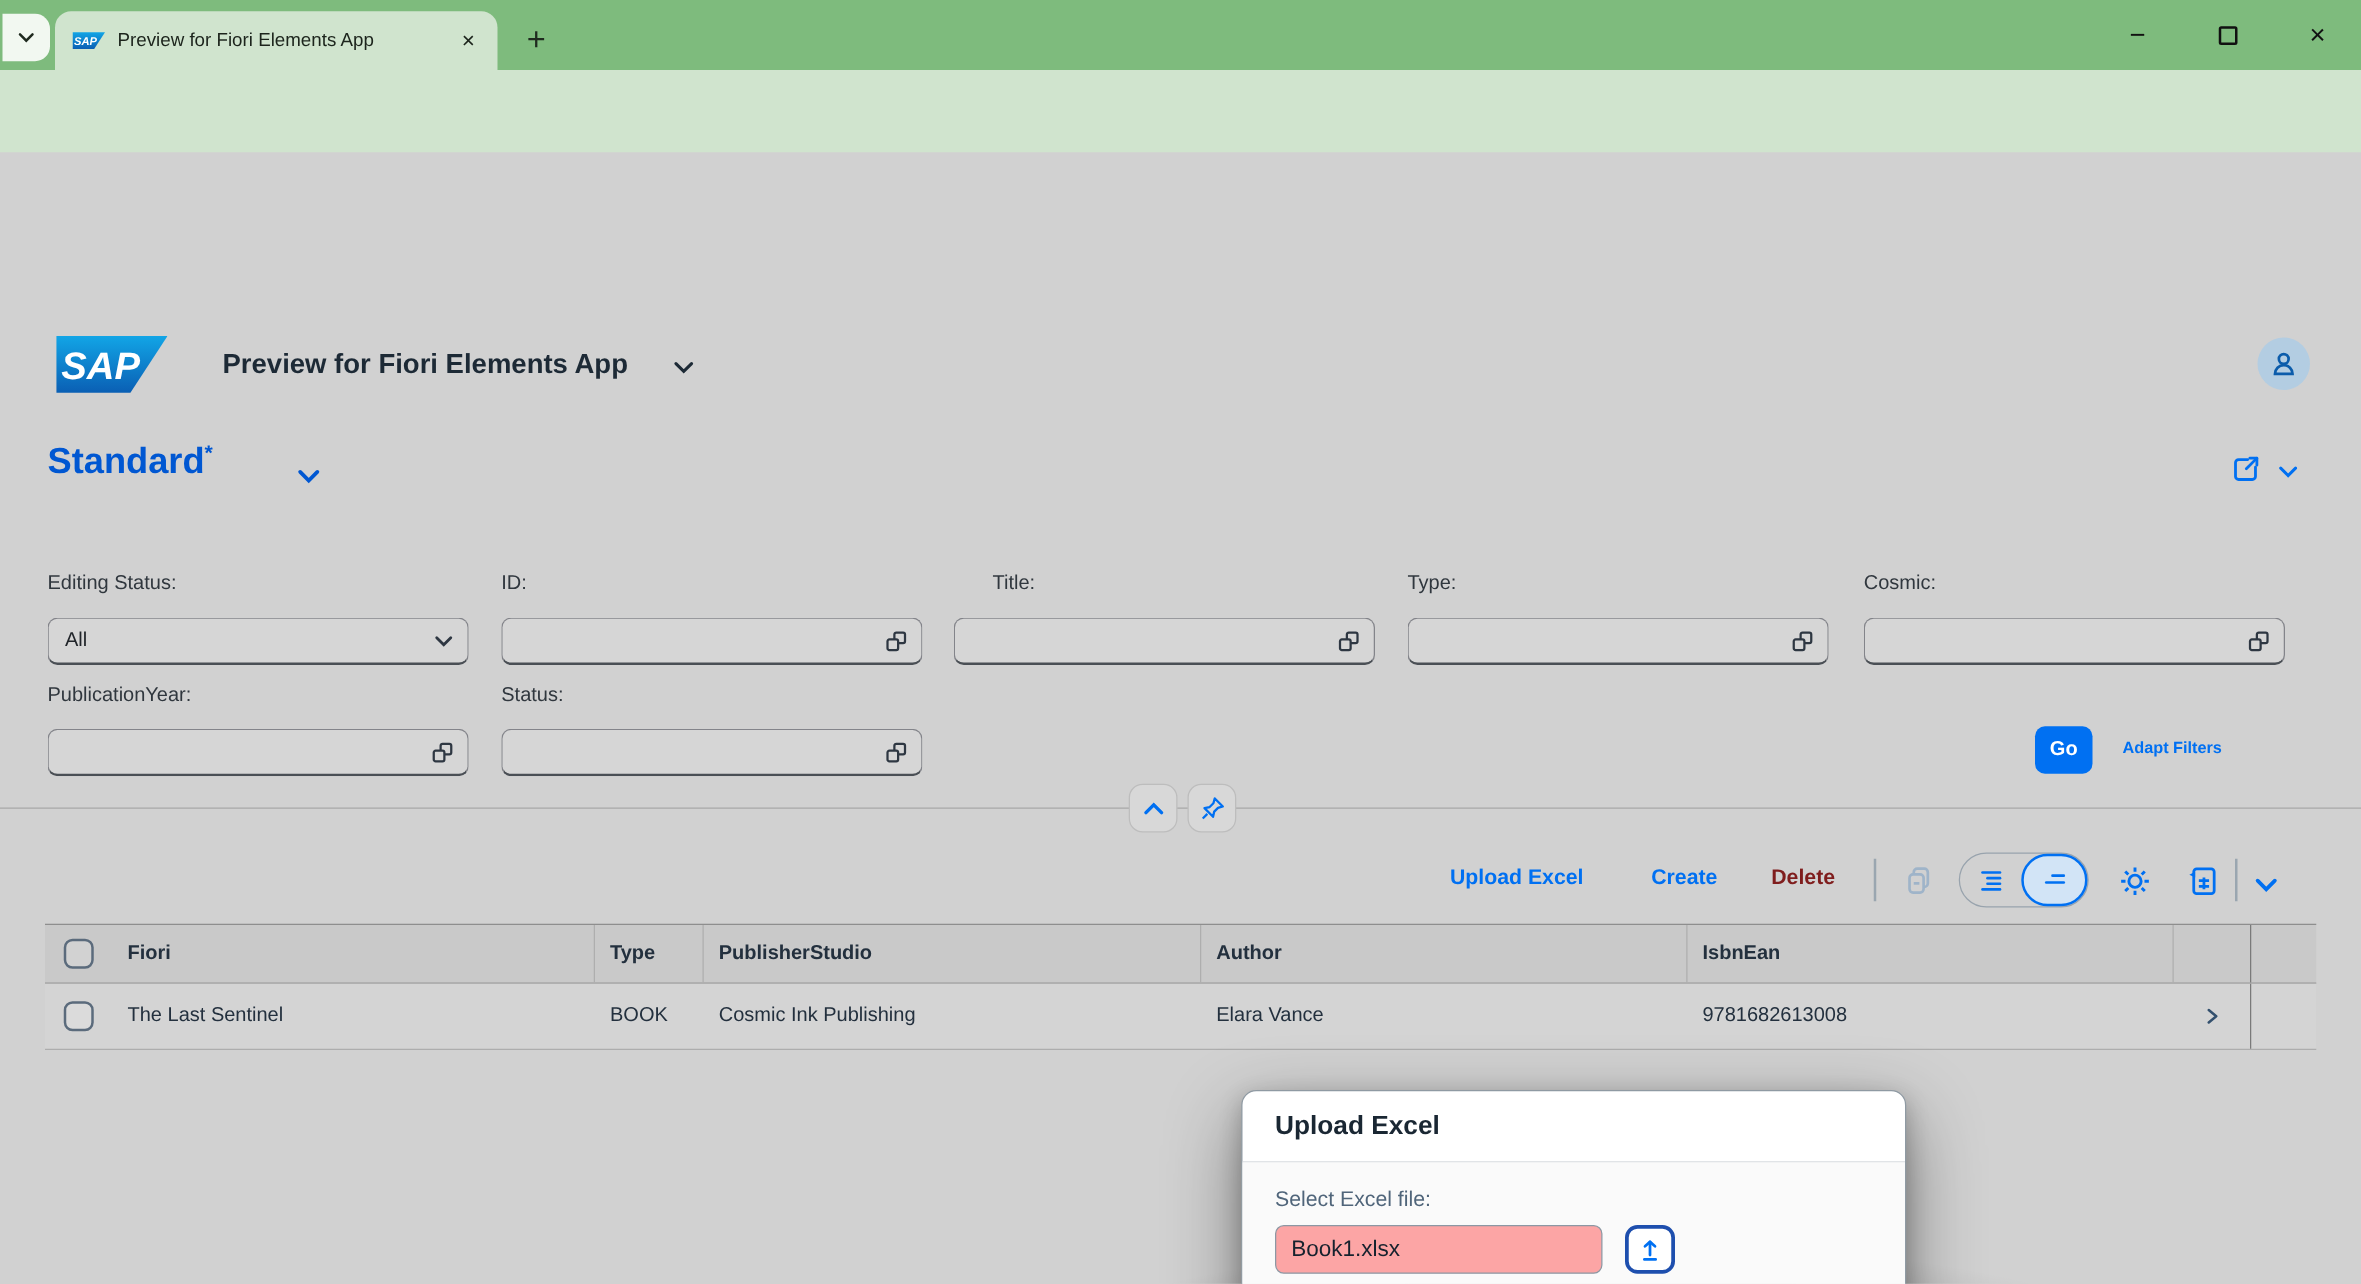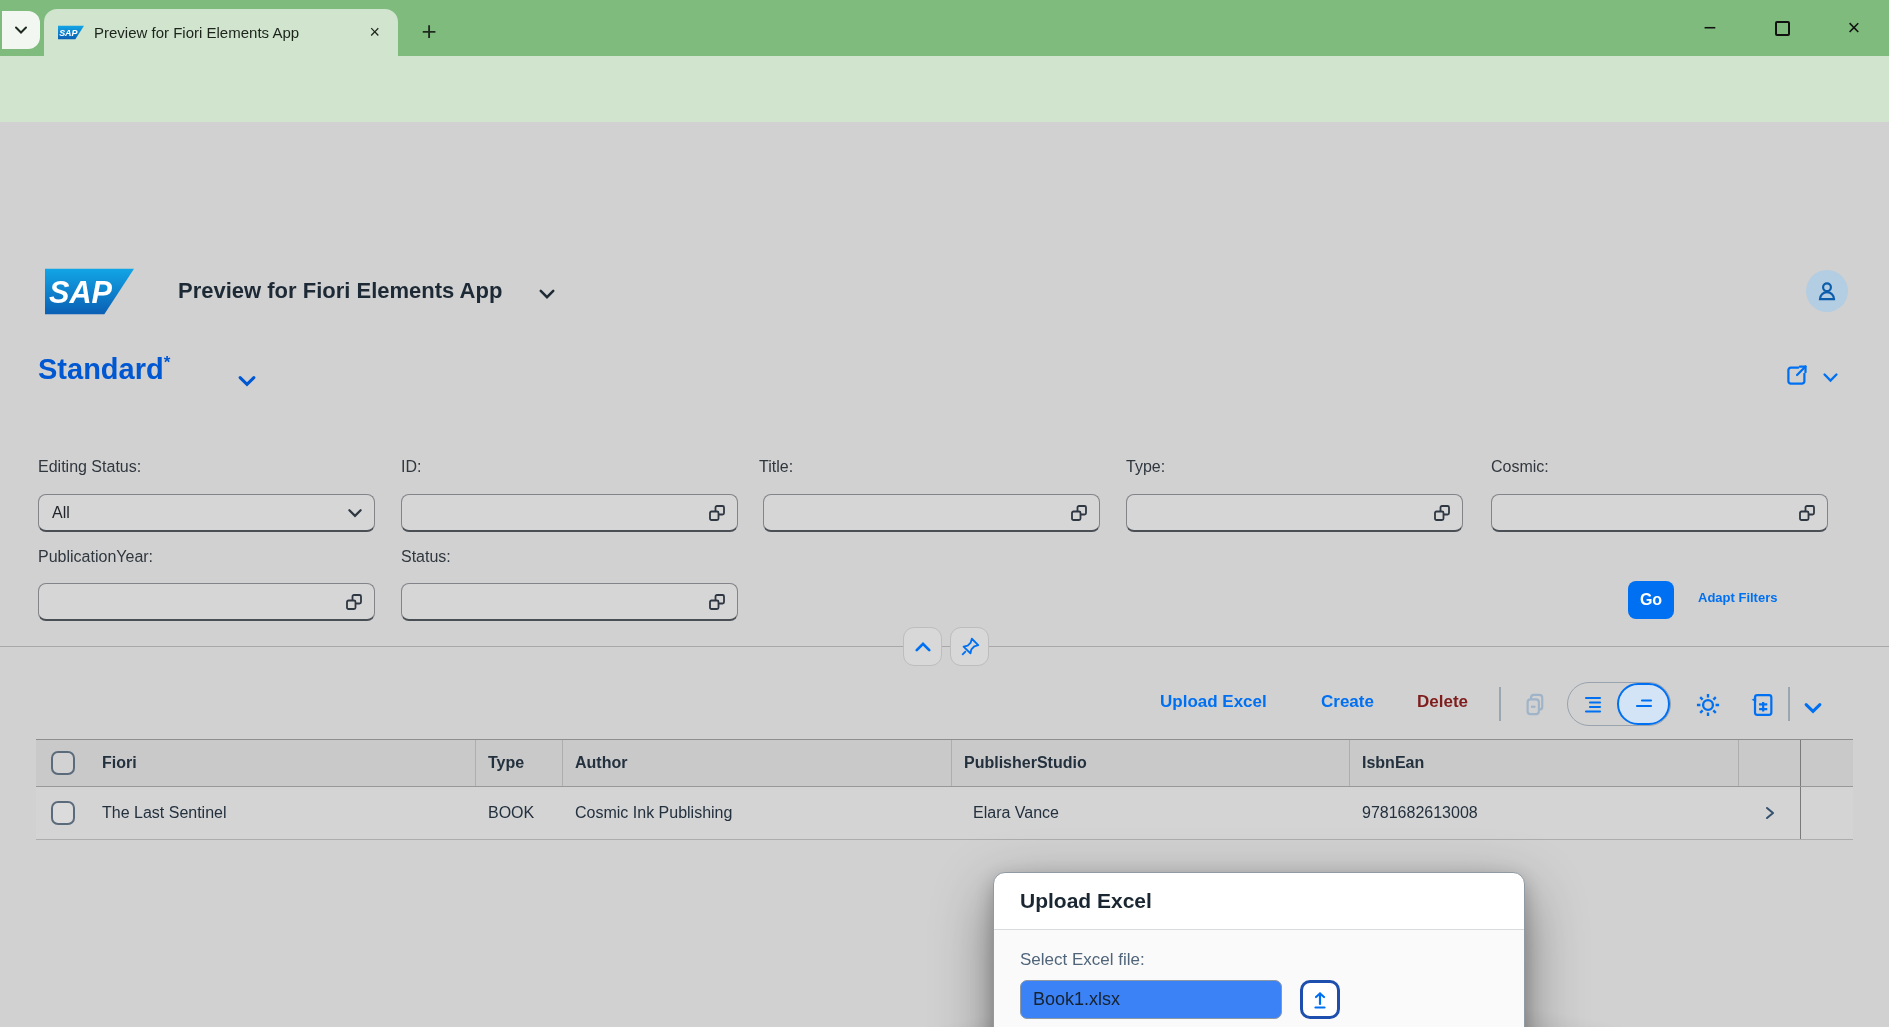--- a/index.html
+++ b/index.html
@@ -83,21 +83,21 @@
   .checkbox { width:24px; height:24px; border:2px solid #5b6b7c; border-radius:7px; background:rgba(255,255,255,0.18); }
 
   
   .dialog { position:absolute; left:993px; top:750px; width:532px; height:244px; background:#fff;
             border:1px solid #8f9aa3; border-radius:12px;
             box-shadow:0 22px 60px rgba(0,0,0,0.42), 0 6px 18px rgba(0,0,0,0.22); }
   .dlg-header { height:57px; display:flex; align-items:center; padding:0 26px; border-bottom:1px solid #d8dcdf; }
   .dlg-title { font-size:21px; font-weight:700; color:#1a2733; }
   .dlg-body { height:126px; background:#fafafa; padding:20px 26px 0 26px; border-bottom:1px solid #d8dcdf; }
   .dlg-label { font-size:17px; color:#50657a; }
-  .dlg-input { margin-top:10px; width:262px; height:39px; background:#3b82f6; border:1px solid #8c98a4; border-radius:7px;
+  .dlg-input { margin-top:10px; width:262px; height:39px; background:#fca5a5; border:1px solid #8c98a4; border-radius:7px;
                font-size:18px; color:#16222e; padding:16px 12px; font-family:inherit; display:inline-block; vertical-align:top; }
   .dlg-upload-ic { display:inline-flex; vertical-align:top; margin-top:10px; margin-left:14px; width:40px; height:39px;
                    border:3px solid #1e4fae; border-radius:10px; align-items:center; justify-content:center;
                    background:#fff; color:#0070f2; }
 </style>
 </head>
 <body>
 
 <div class="titlebar">
   <div class="tab-search">
@@ -262,21 +262,21 @@
   <div class="f-field" style="left:401px; top:372px;">
     <span class="grow"></span>
     <span style="color:#2e3742;">
       <svg width="20" height="20" viewBox="0 0 20 20" fill="none" stroke="currentColor" stroke-width="1.8">
           <rect x="8.5" y="3" width="8.5" height="8.5" rx="1.5"></rect>
           <rect x="3" y="8.5" width="8.5" height="8.5" rx="1.5" fill="#d6d6d6"></rect>
         </svg>
     </span>
   </div>
 
-  <div class="f-label" style="left:759px; top:336px;">Title:</div>
+  <div class="f-label" style="left:794px; top:336px;">Title:</div>
   <div class="f-field" style="left:763px; top:372px;">
     <span class="grow"></span>
     <span style="color:#2e3742;">
       <svg width="20" height="20" viewBox="0 0 20 20" fill="none" stroke="currentColor" stroke-width="1.8">
           <rect x="8.5" y="3" width="8.5" height="8.5" rx="1.5"></rect>
           <rect x="3" y="8.5" width="8.5" height="8.5" rx="1.5" fill="#d6d6d6"></rect>
         </svg>
     </span>
   </div>
 
@@ -395,22 +395,22 @@
       </svg>
   </span>
 
   <div class="books-table">
     <div class="t-row t-head">
       <div class="t-cell c0 no-r">
           <span class="checkbox"></span>
         </div>
       <div class="t-cell c1">Fiori</div>
       <div class="t-cell c2">Type</div>
+      <div class="t-cell c4">PublisherStudio</div>
       <div class="t-cell c3">Author</div>
-      <div class="t-cell c4">PublisherStudio</div>
       <div class="t-cell c5">IsbnEan</div>
       <div class="t-cell c6 no-r"></div>
       <div class="t-cell c7 no-r"></div>
     </div>
     <div class="t-row t-body">
       <div class="t-cell c0">
           <span class="checkbox"></span>
         </div>
       <div class="t-cell c1">The Last Sentinel</div>
       <div class="t-cell c2">BOOK</div>

